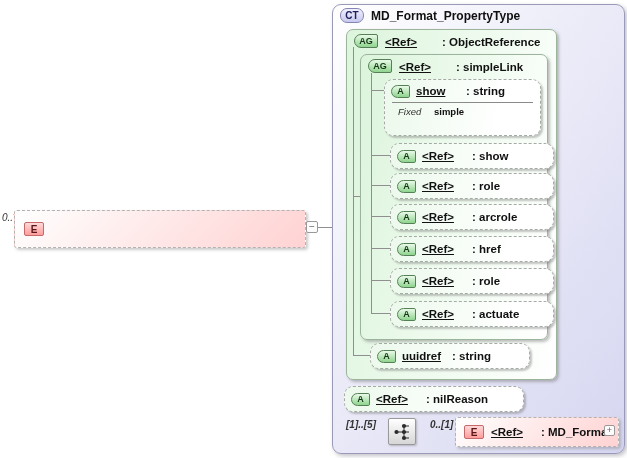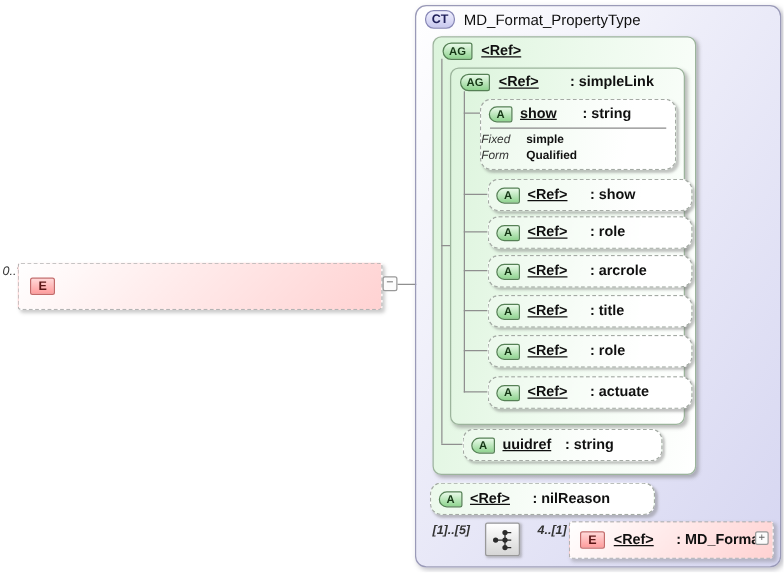--- a/index.html
+++ b/index.html
@@ -25,39 +25,39 @@
     border:1px solid #558055; border-radius:7px 2px 2px 7px;
     background:linear-gradient(#e9fae9,#8fd48f); }
   .badge-e { width:20px; height:14px; font-size:10px; color:#5a1616;
     border:1px solid #c46a6a; border-radius:2px;
     background:linear-gradient(#ffd8d8,#ff9c9c); }
 
   .panel-green { position:absolute; border:1px solid #9cb49c; border-radius:7px;
     background:linear-gradient(100deg,#dcf4dc 0%,#f0fbf0 55%,#ffffff 100%);
     box-shadow:2px 2px 3px rgba(110,110,110,0.45); }
 
-  .hdr-row { position:absolute; display:flex; align-items:center; gap:7px;
+  .hdr-row { position:absolute; display:flex; align-items:flex-end; gap:7px;
     font-weight:bold; font-size:11.5px; color:#101010; white-space:nowrap; }
 
   .attr-box { position:absolute; display:flex; align-items:center;
     border:1px dashed #a4aaa4; border-radius:9px; padding:0 6px;
     background:linear-gradient(100deg,#ecf9ec 0%,#ffffff 75%);
     box-shadow:2px 2px 2px rgba(110,110,110,0.4);
     font-weight:bold; font-size:11.5px; color:#101010; white-space:nowrap; }
   .name-col { min-width:50px; margin-left:6px;text-decoration:underline; }
 
   .type-box { position:absolute; display:flex; flex-direction:column;
     border:1px dashed #a4aaa4; border-radius:9px;
     background:linear-gradient(100deg,#ecf9ec 0%,#ffffff 75%);
     box-shadow:2px 2px 2px rgba(110,110,110,0.4); box-sizing:border-box; }
   .type-box .hrow { display:flex; align-items:center; height:22px; padding:0 6px;
     font-weight:bold; font-size:11.5px; color:#101010; white-space:nowrap; }
   .type-sep { height:1px; background:#8a8a8a; margin:0 7px; }
   .facet-row { display:flex; align-items:center; font-size:9.5px; line-height:13px; white-space:nowrap; }
-  .facet-label { font-style:italic; color:#333; width:36px; }
+  .facet-label { font-style:italic; color:#333; width:36px; margin-left:13px; }
   .facet-value { font-weight:bold; color:#101010; }
 
   .elem-box { position:absolute; display:flex; align-items:center;
     border:1px dashed #b3b3b3; border-radius:3px;
     background:linear-gradient(135deg,#ffffff 0%,#ffeaea 45%,#ffd2d2 100%);
     box-shadow:2px 2px 3px rgba(110,110,110,0.35);
     font-weight:bold; color:#101010; white-space:nowrap; }
 
   .mult { position:absolute; font-style:italic; font-size:10px; color:#333; white-space:nowrap; }
   .mult-b { font-weight:bold; }
@@ -86,26 +86,27 @@
   <div class="pm-btn" style="left:306px; top:221px;">−</div>
 
   <div class="line" style="left:318px; top:227px; width:25px; height:1px;"></div>
   <div class="line" style="left:343px; top:204px; width:1px; height:228px;"></div>
   <div class="line" style="left:343px; top:204px; width:4px; height:1px;"></div>
   <div class="line" style="left:343px; top:431px; width:45px; height:1px;"></div>
   <div class="line" style="left:416px; top:431px; width:39px; height:1px;"></div>
 
   <div class="ct-box"></div>
   <span class="badge badge-ct" style="position:absolute; left:340px; top:8px;">CT</span>
-  <div style="position:absolute; left:371px; top:9px; font-weight:normal; font-size:12px; color:#101010;">MD_Format_PropertyType</div>
+  <div style="position:absolute; left:371px; top:9px; font-weight:bold; font-size:12px; color:#101010;">MD_Format_PropertyType</div>
 
   <div class="panel-green" style="left:346px; top:29px; width:209px; height:349px;"></div>
   <div class="hdr-row" style="left:354px; top:34px;">
     <span class="badge badge-ag">AG</span>
     <span class="name-col" style="margin-left:0;">&lt;Ref&gt;</span>
+    <span>: ObjectReference</span>
   </div>
 
   <div class="panel-green" style="left:360px; top:54px; width:186px; height:284px;"></div>
   <div class="hdr-row" style="left:368px; top:59px;">
     <span class="badge badge-ag">AG</span>
     <span class="name-col" style="margin-left:0;">&lt;Ref&gt;</span>
     <span>: simpleLink</span>
   </div>
 
   <div class="line" style="left:353px; top:47px; width:1px; height:308px;"></div>
@@ -124,45 +125,41 @@
     <div class="hrow">
       <span class="badge badge-a">A</span>
       <span class="name-col">show</span>
       <span>: string</span>
     </div>
     <div class="type-sep"></div>
     <div class="facet-row" style="margin-top:2px;">
       <span class="facet-label">Fixed</span>
       <span class="facet-value">simple</span>
     </div>
-    <div class="facet-row">
-      <span class="facet-label">Form</span>
-      <span class="facet-value">Qualified</span>
-    </div>
   </div>
 
   <div class="attr-box" style="left:390px; top:143px; width:150px; height:24px;">
     <span class="badge badge-a">A</span>
     <span class="name-col">&lt;Ref&gt;</span>
     <span>: show</span>
   </div>
   <div class="attr-box" style="left:390px; top:173px; width:150px; height:24px;">
     <span class="badge badge-a">A</span>
     <span class="name-col">&lt;Ref&gt;</span>
     <span>: role</span>
   </div>
   <div class="attr-box" style="left:390px; top:204px; width:150px; height:24px;">
     <span class="badge badge-a">A</span>
     <span class="name-col">&lt;Ref&gt;</span>
     <span>: arcrole</span>
   </div>
   <div class="attr-box" style="left:390px; top:236px; width:150px; height:24px;">
     <span class="badge badge-a">A</span>
     <span class="name-col">&lt;Ref&gt;</span>
-    <span>: title</span>
+    <span>: href</span>
   </div>
   <div class="attr-box" style="left:390px; top:268px; width:150px; height:24px;">
     <span class="badge badge-a">A</span>
     <span class="name-col">&lt;Ref&gt;</span>
     <span>: role</span>
   </div>
   <div class="attr-box" style="left:390px; top:301px; width:150px; height:24px;">
     <span class="badge badge-a">A</span>
     <span class="name-col">&lt;Ref&gt;</span>
     <span>: actuate</span>
@@ -189,21 +186,21 @@
       <line x1="12" y1="4" x2="17" y2="4" stroke="#2b2b2b" stroke-width="1"></line>
       <line x1="12" y1="10" x2="17" y2="10" stroke="#2b2b2b" stroke-width="1"></line>
       <line x1="12" y1="16" x2="17" y2="16" stroke="#2b2b2b" stroke-width="1"></line>
       <circle cx="4.5" cy="10" r="2.1" fill="#2b2b2b"></circle>
       <circle cx="12" cy="4" r="2.1" fill="#2b2b2b"></circle>
       <circle cx="12" cy="10" r="2.1" fill="#2b2b2b"></circle>
       <circle cx="12" cy="16" r="2.1" fill="#2b2b2b"></circle>
     </svg>
   </div>
 
-  <div class="mult mult-b" style="left:430px; top:419px;">4..[1]</div>
+  <div class="mult mult-b" style="left:430px; top:419px;">0..[1]</div>
 
   <div class="elem-box" style="left:455px; top:417px; width:162px; height:28px; font-size:11.5px;">
     <span class="badge badge-e" style="margin:0 7px 0 8px;">E</span>
     <span class="name-col" style="margin-left:0;">&lt;Ref&gt;</span>
     <span>: MD_Format</span>
   </div>
   <div class="pm-btn" style="left:604px; top:425px; width:11px; height:11px; line-height:8px; font-size:9px;">+</div>
 
 </div>
 

